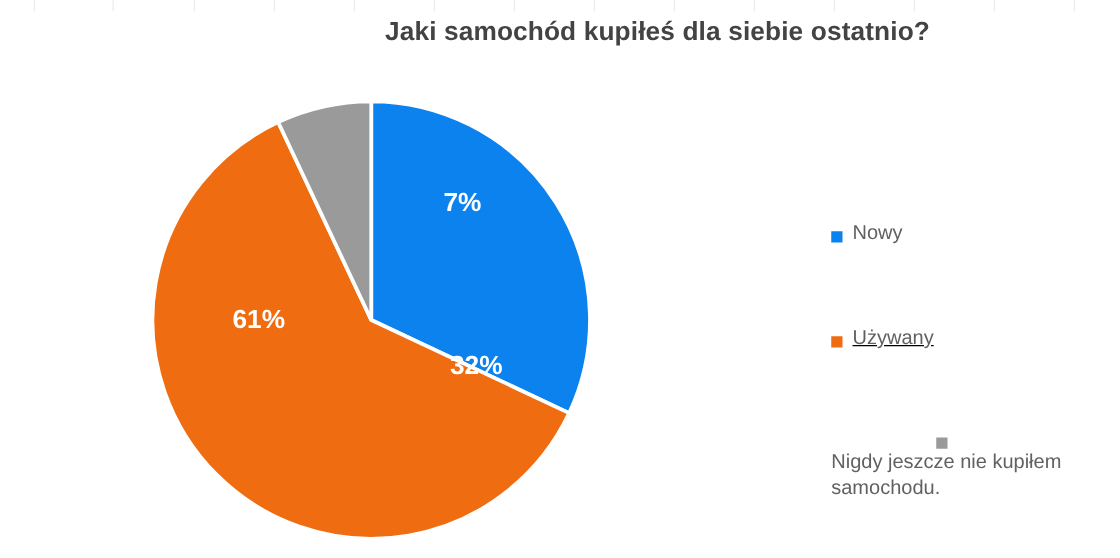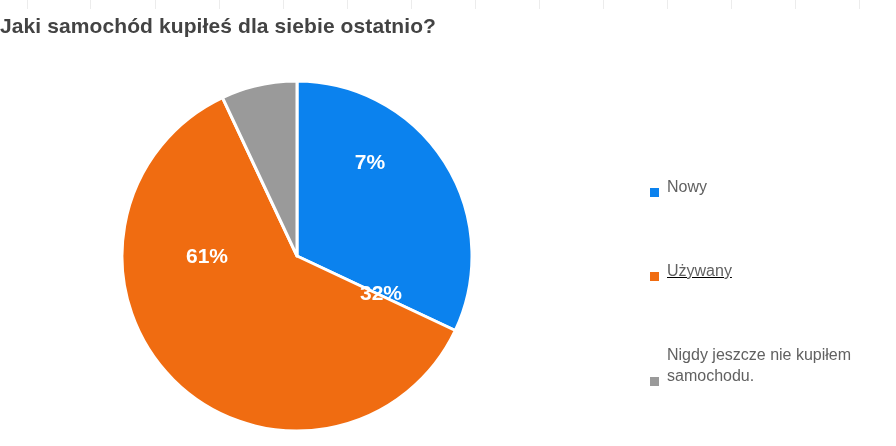--- a/index.html
+++ b/index.html
@@ -37,21 +37,21 @@
     height: 9px;
     background: #ececec;
   }
 
   
   #chart-title {
     position: absolute;
     top: 14px;
     left: 0;
     width: 744px;
-    text-align: left;
+    text-align: right;
     font-size: 21px;
     font-weight: bold;
     color: #434343;
     letter-spacing: 0.1px;
     white-space: nowrap;
   }
 
   
   #pie-area {
     position: absolute;
@@ -75,23 +75,23 @@
 
   
   #legend {
     position: absolute;
     left: 648px;
     top: 176px;
     width: 248px;
   }
   .legend-item {
     position: absolute;
-    left: 2px;
+    left: 17px;
     display: flex;
-    align-items: flex-end;
+    align-items: center;
     white-space: nowrap;
   }
   .legend-swatch {
     flex: 0 0 auto;
     width: 9px;
     height: 9px;
     margin-top: 6px;
     margin-right: 8px;
   }
   .legend-label {
@@ -145,20 +145,20 @@
     <div class="legend-item" style="top:0px;">
       <span class="legend-swatch" id="swatch-0" style="background: rgb(11, 130, 238);"></span>
       <span class="legend-label">Nowy</span>
     </div>
 
     <div class="legend-item" style="top:84px;text-decoration:underline;">
       <span class="legend-swatch" id="swatch-1" style="background: rgb(240, 108, 17);"></span>
       <span class="legend-label">Używany</span>
     </div>
 
-    <div class="legend-item" style="top:168px;">
+    <div class="legend-item" style="top:168px;flex-direction:column;">
       <span class="legend-swatch" id="swatch-2" style="background: rgb(154, 154, 154);"></span>
       <span class="legend-label">Nigdy jeszcze nie kupiłem
 samochodu.</span>
     </div>
 
   </div>
 </div>
 
 </body></html>

